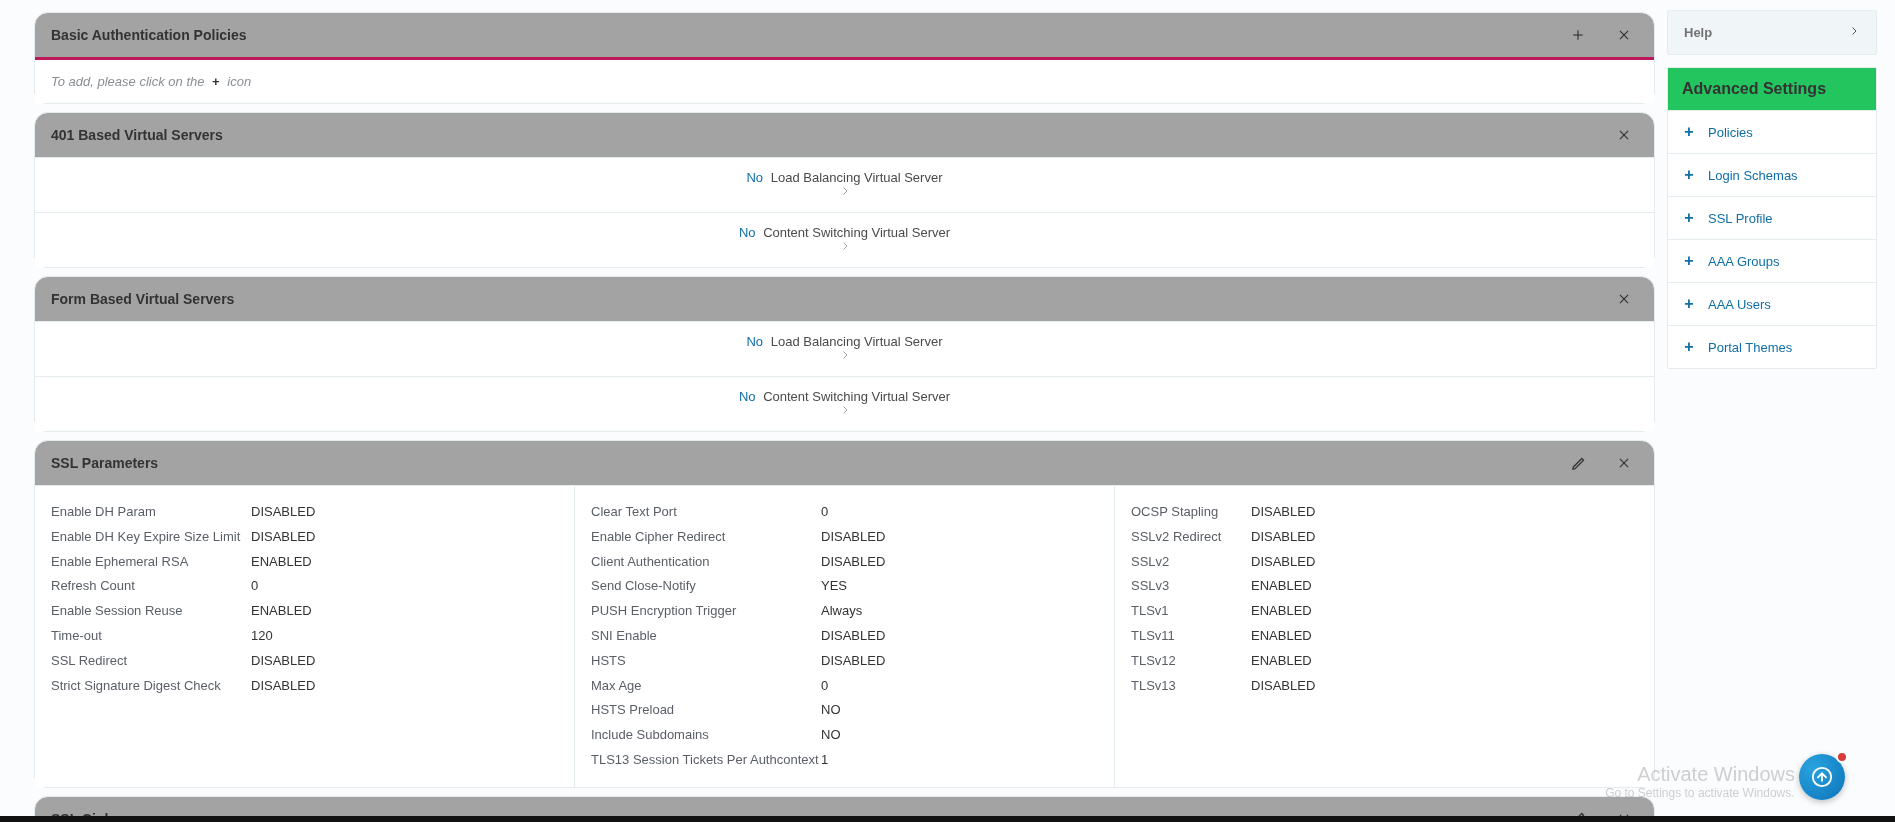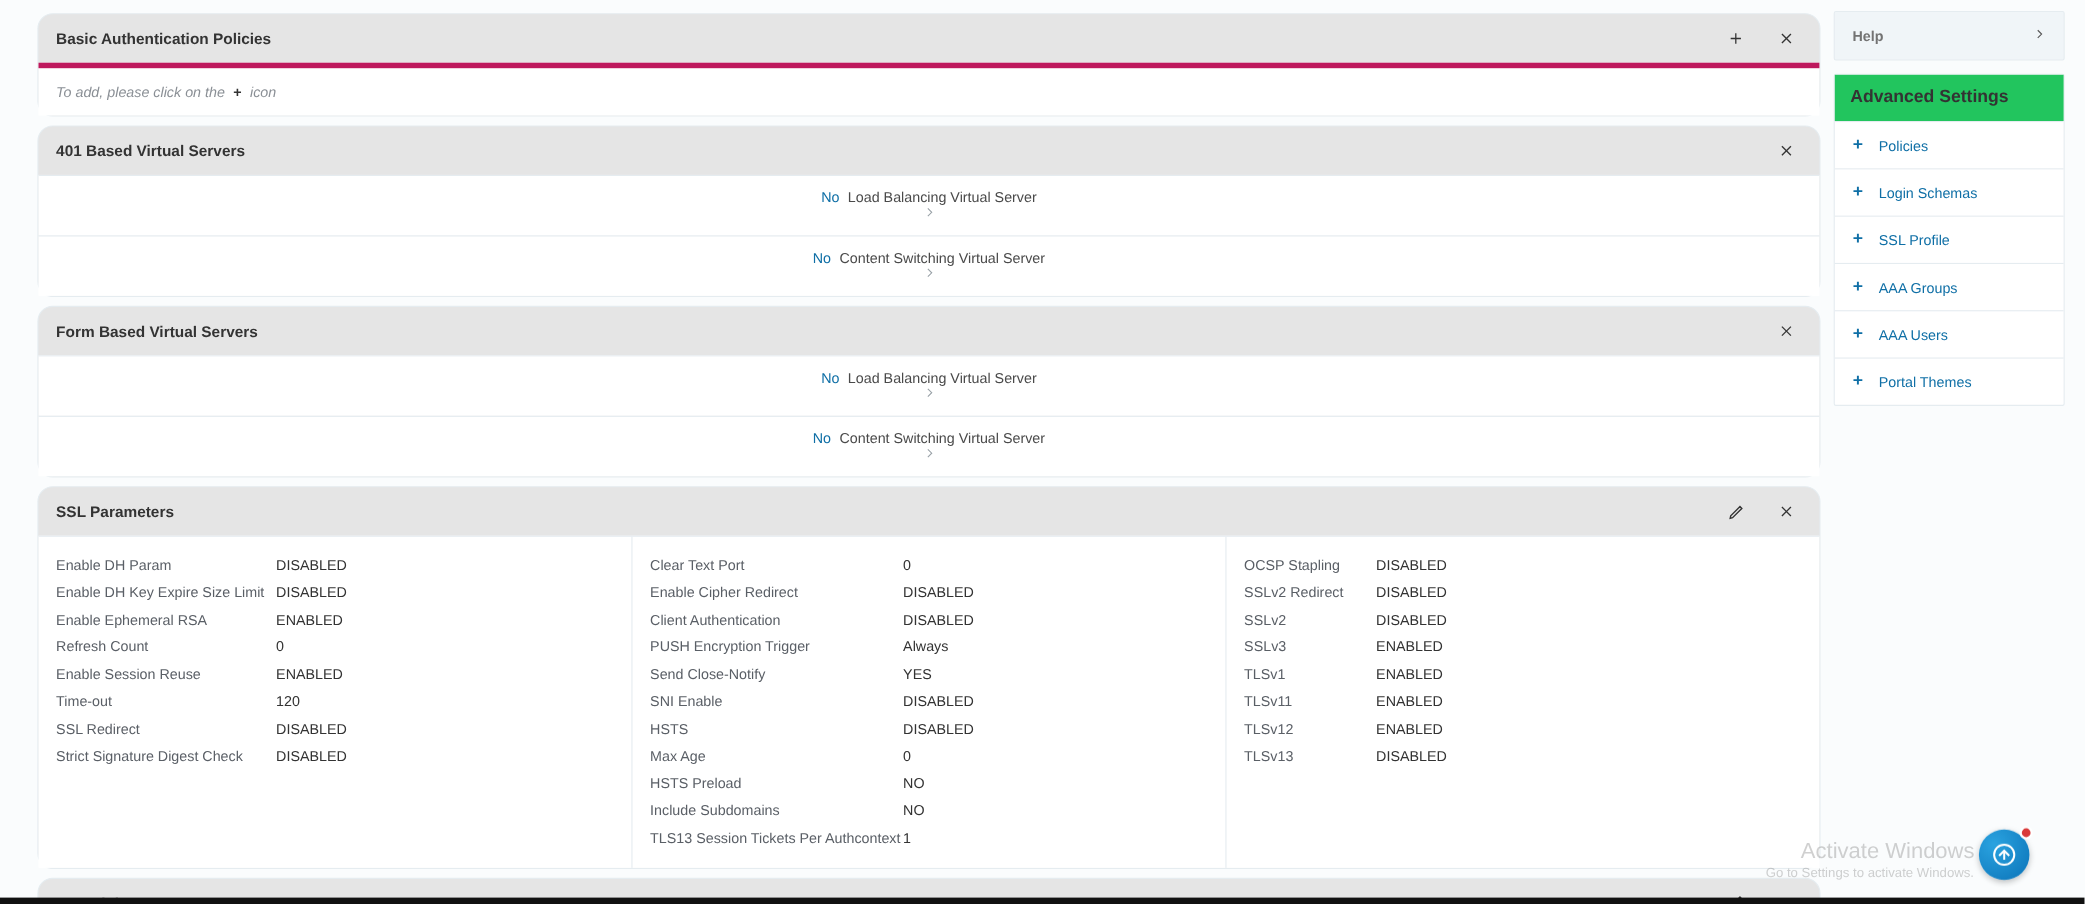--- a/index.html
+++ b/index.html
@@ -14,21 +14,21 @@
     display: flex;
     width: 100%;
     height: 822px;
     padding-top: 4px;
   }
   .main {
     flex: 1;
     padding: 0 0 0 34px;
   }
   .panel {
-    background: #e5e5e5;
+    background: #a3a3a3;
     border: 1px solid #e5ecf0;
     margin-top: 8px;
     border-radius: 14px;
   }
   .panel-header {
     display: flex;
     align-items: center;
     justify-content: space-between;
     padding: 8px 16px;
     min-height: 44px;
@@ -47,21 +47,21 @@
     width: 28px;
     height: 28px;
     display: inline-flex;
     align-items: center;
     justify-content: center;
     cursor: pointer;
     color: #333;
   }
   .panel-body {
     background: #fff;
-    border-top: 5px solid #be185d;
+    border-top: 3px solid #be185d;
     padding: 14px 16px;
   }
   .hint {
     color: #8a8f95;
     font-style: italic;
   }
   .hint .plus {
     font-style: normal;
     font-weight: 700;
     color: #333;
@@ -364,26 +364,26 @@
             </div>
             <div class="kv">
               <span class="k">Enable Cipher Redirect</span>
               <span class="v">DISABLED</span>
             </div>
             <div class="kv">
               <span class="k">Client Authentication</span>
               <span class="v">DISABLED</span>
             </div>
             <div class="kv">
+              <span class="k">Send Close-Notify</span>
+              <span class="v">YES</span>
+            </div>
+            <div class="kv">
               <span class="k">PUSH Encryption Trigger</span>
               <span class="v">Always</span>
-            </div>
-            <div class="kv">
-              <span class="k">Send Close-Notify</span>
-              <span class="v">YES</span>
             </div>
             <div class="kv">
               <span class="k">SNI Enable</span>
               <span class="v">DISABLED</span>
             </div>
             <div class="kv">
               <span class="k">HSTS</span>
               <span class="v">DISABLED</span>
             </div>
             <div class="kv">

